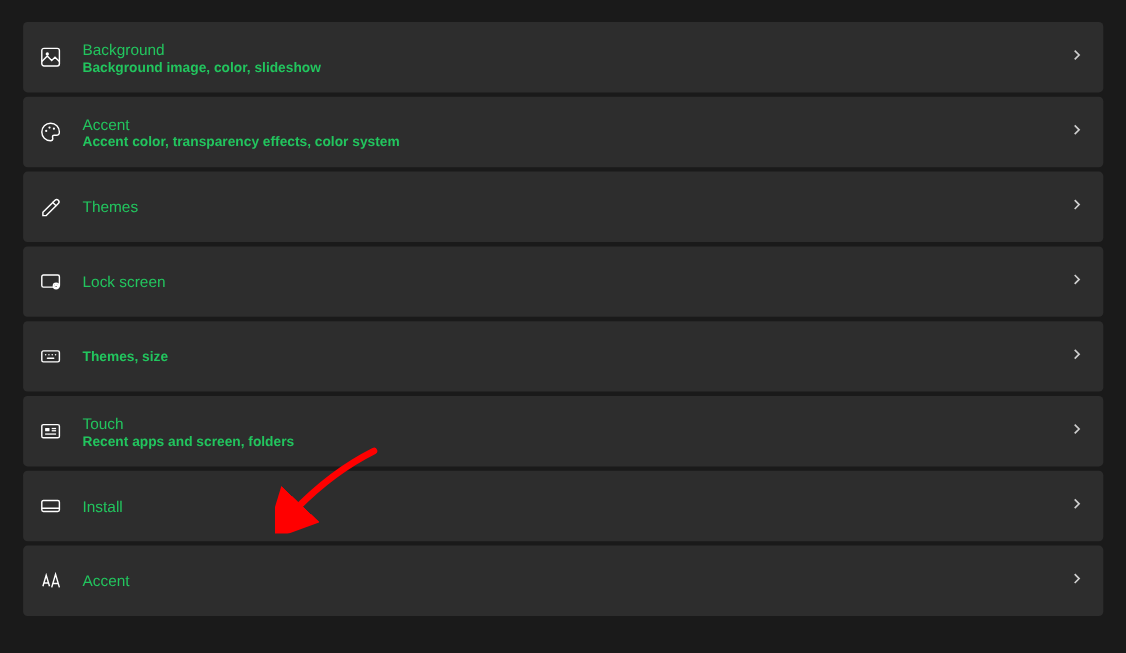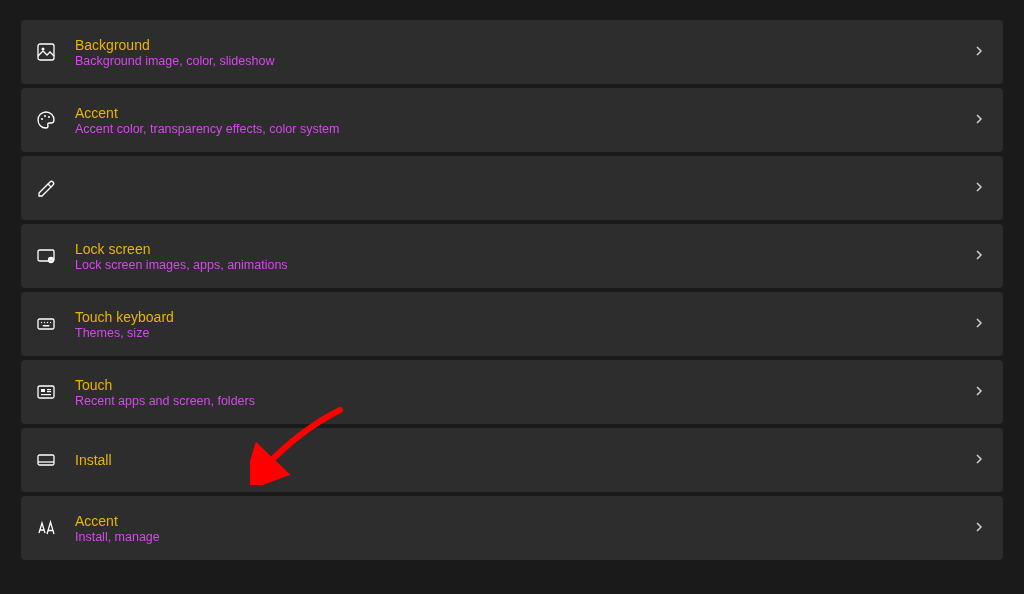--- a/index.html
+++ b/index.html
@@ -35,28 +35,28 @@
       flex-shrink: 0;
       color: #ffffff;
     }
     .item-text {
       flex: 1;
       display: flex;
       flex-direction: column;
       gap: 1px;
     }
     .item-title {
-      color: #eab308;
+      color: #22c55e;
       font-size: 14px;
       font-weight: 400;
     }
     .item-desc {
-      color: #d946ef;
+      color: #22c55e;
       font-size: 12.5px;
-      font-weight: 400;
+      font-weight: 700;
     }
     .chevron {
       color: #cfcfcf;
       flex-shrink: 0;
     }
     .arrow-overlay {
       position: absolute;
       left: 250px;
       top: 405px;
       pointer-events: none;
@@ -107,61 +107,60 @@
   </div>
 
   <div class="settings-item">
     <span class="item-icon">
       <svg width="20" height="20" viewBox="0 0 20 20" fill="none" stroke="currentColor" stroke-width="1.3">
         <path d="M3 15 L12 6 L15 9 L6 18 L3 18 Z"></path>
         <path d="M12 6 L14 4 C15 3 16 3 17 4 C18 5 18 6 17 7 L15 9"></path>
       </svg>
     </span>
     <div class="item-text">
+      <span class="item-title">Themes</span>
     </div>
     <span class="chevron">
       <svg width="12" height="12" viewBox="0 0 12 12" fill="none" stroke="currentColor" stroke-width="1.5">
           <path d="M4 2 L8 6 L4 10"></path>
         </svg>
     </span>
   </div>
 
   <div class="settings-item">
     <span class="item-icon">
       <svg width="20" height="20" viewBox="0 0 20 20" fill="none" stroke="currentColor" stroke-width="1.3">
         <rect x="2" y="4" width="16" height="11" rx="1.5"></rect>
         <circle cx="15" cy="14" r="2.5" fill="#2d2d2d"></circle>
         <rect x="13.8" y="13.5" width="2.4" height="2" rx="0.3" fill="none"></rect>
         <path d="M14.2 13.5 L14.2 12.8 C14.2 12.3 14.5 12 15 12 C15.5 12 15.8 12.3 15.8 12.8 L15.8 13.5" fill="none"></path>
       </svg>
     </span>
     <div class="item-text">
       <span class="item-title">Lock screen</span>
-      <span class="item-desc">Lock screen images, apps, animations</span>
     </div>
     <span class="chevron">
       <svg width="12" height="12" viewBox="0 0 12 12" fill="none" stroke="currentColor" stroke-width="1.5">
           <path d="M4 2 L8 6 L4 10"></path>
         </svg>
     </span>
   </div>
 
   <div class="settings-item">
     <span class="item-icon">
       <svg width="20" height="20" viewBox="0 0 20 20" fill="none" stroke="currentColor" stroke-width="1.3">
         <rect x="2" y="5" width="16" height="10" rx="1.5"></rect>
         <circle cx="5.5" cy="8.5" r="0.7" fill="currentColor" stroke="none"></circle>
         <circle cx="8.5" cy="8.5" r="0.7" fill="currentColor" stroke="none"></circle>
         <circle cx="11.5" cy="8.5" r="0.7" fill="currentColor" stroke="none"></circle>
         <circle cx="14.5" cy="8.5" r="0.7" fill="currentColor" stroke="none"></circle>
         <rect x="6.5" y="11" width="7" height="1.4" rx="0.7" fill="currentColor" stroke="none"></rect>
       </svg>
     </span>
     <div class="item-text">
-      <span class="item-title">Touch keyboard</span>
       <span class="item-desc">Themes, size</span>
     </div>
     <span class="chevron">
       <svg width="12" height="12" viewBox="0 0 12 12" fill="none" stroke="currentColor" stroke-width="1.5">
           <path d="M4 2 L8 6 L4 10"></path>
         </svg>
     </span>
   </div>
 
   <div class="settings-item">
@@ -204,21 +203,20 @@
 
   <div class="settings-item">
     <span class="item-icon">
       <svg width="20" height="20" viewBox="0 0 20 20" fill="none" stroke="currentColor" stroke-width="1.3">
         <path d="M3 15 L6 5 L9 15 M4 12 L8 12"></path>
         <path d="M11 16 L14.5 4 L18 16 M12 12.5 L17 12.5"></path>
       </svg>
     </span>
     <div class="item-text">
       <span class="item-title">Accent</span>
-      <span class="item-desc">Install, manage</span>
     </div>
     <span class="chevron">
       <svg width="12" height="12" viewBox="0 0 12 12" fill="none" stroke="currentColor" stroke-width="1.5">
           <path d="M4 2 L8 6 L4 10"></path>
         </svg>
     </span>
   </div>
 
 </div>
 

